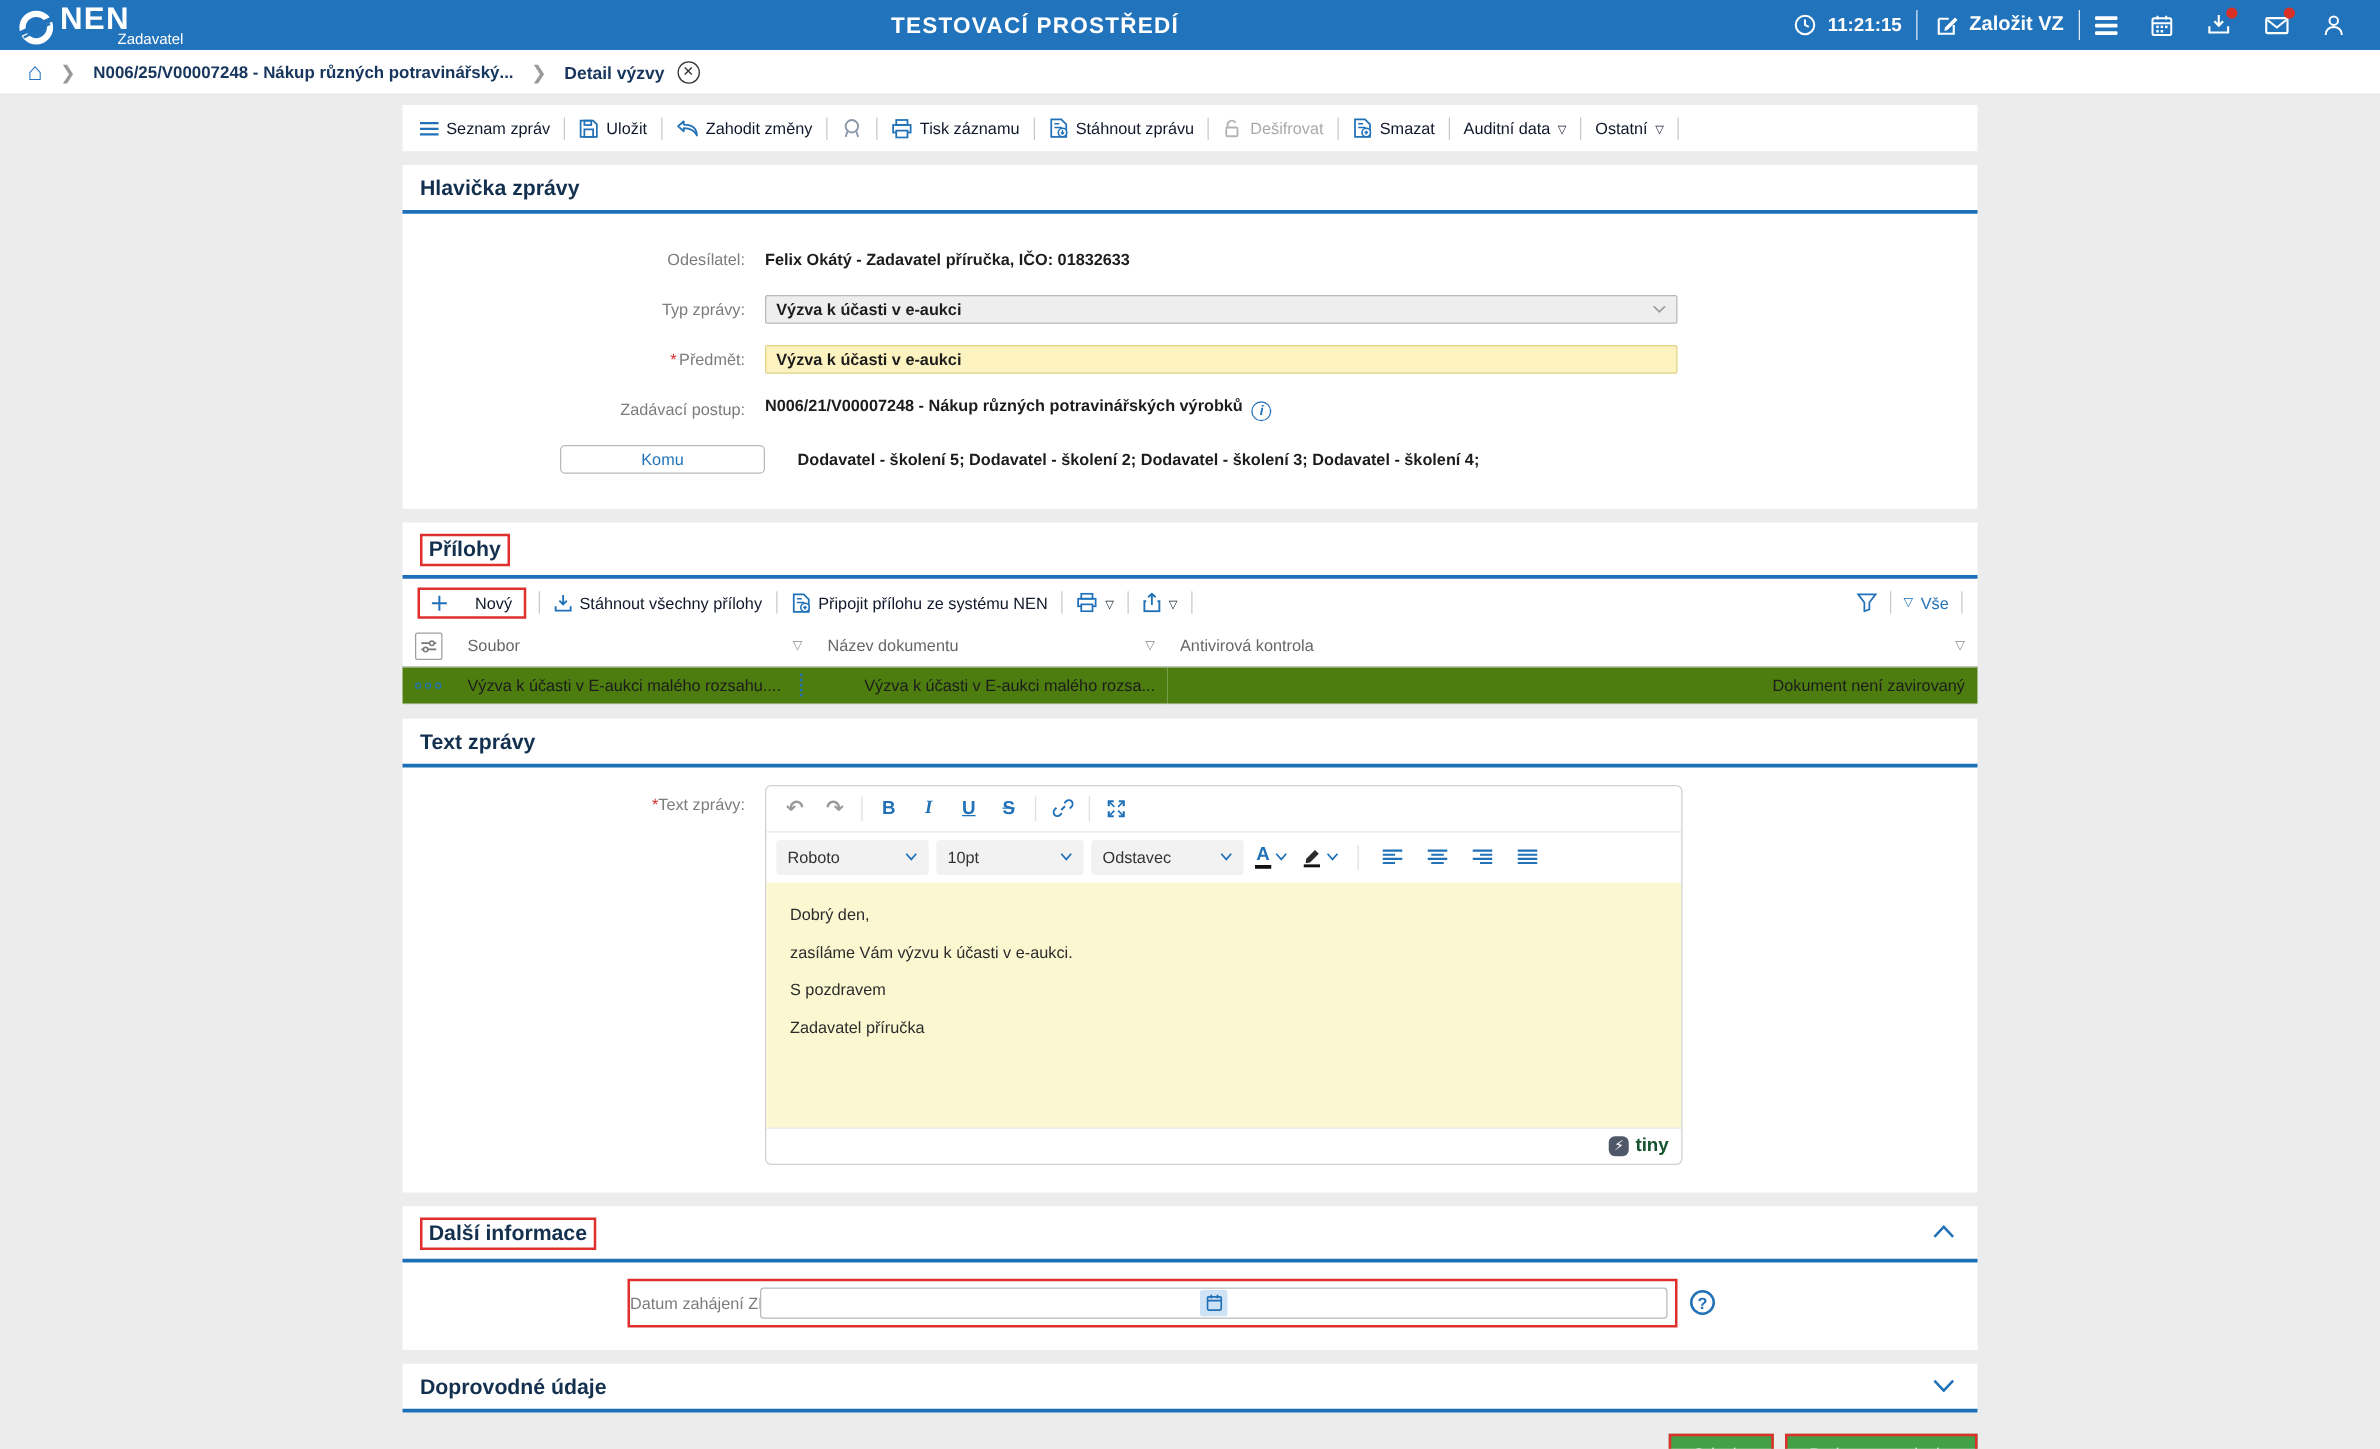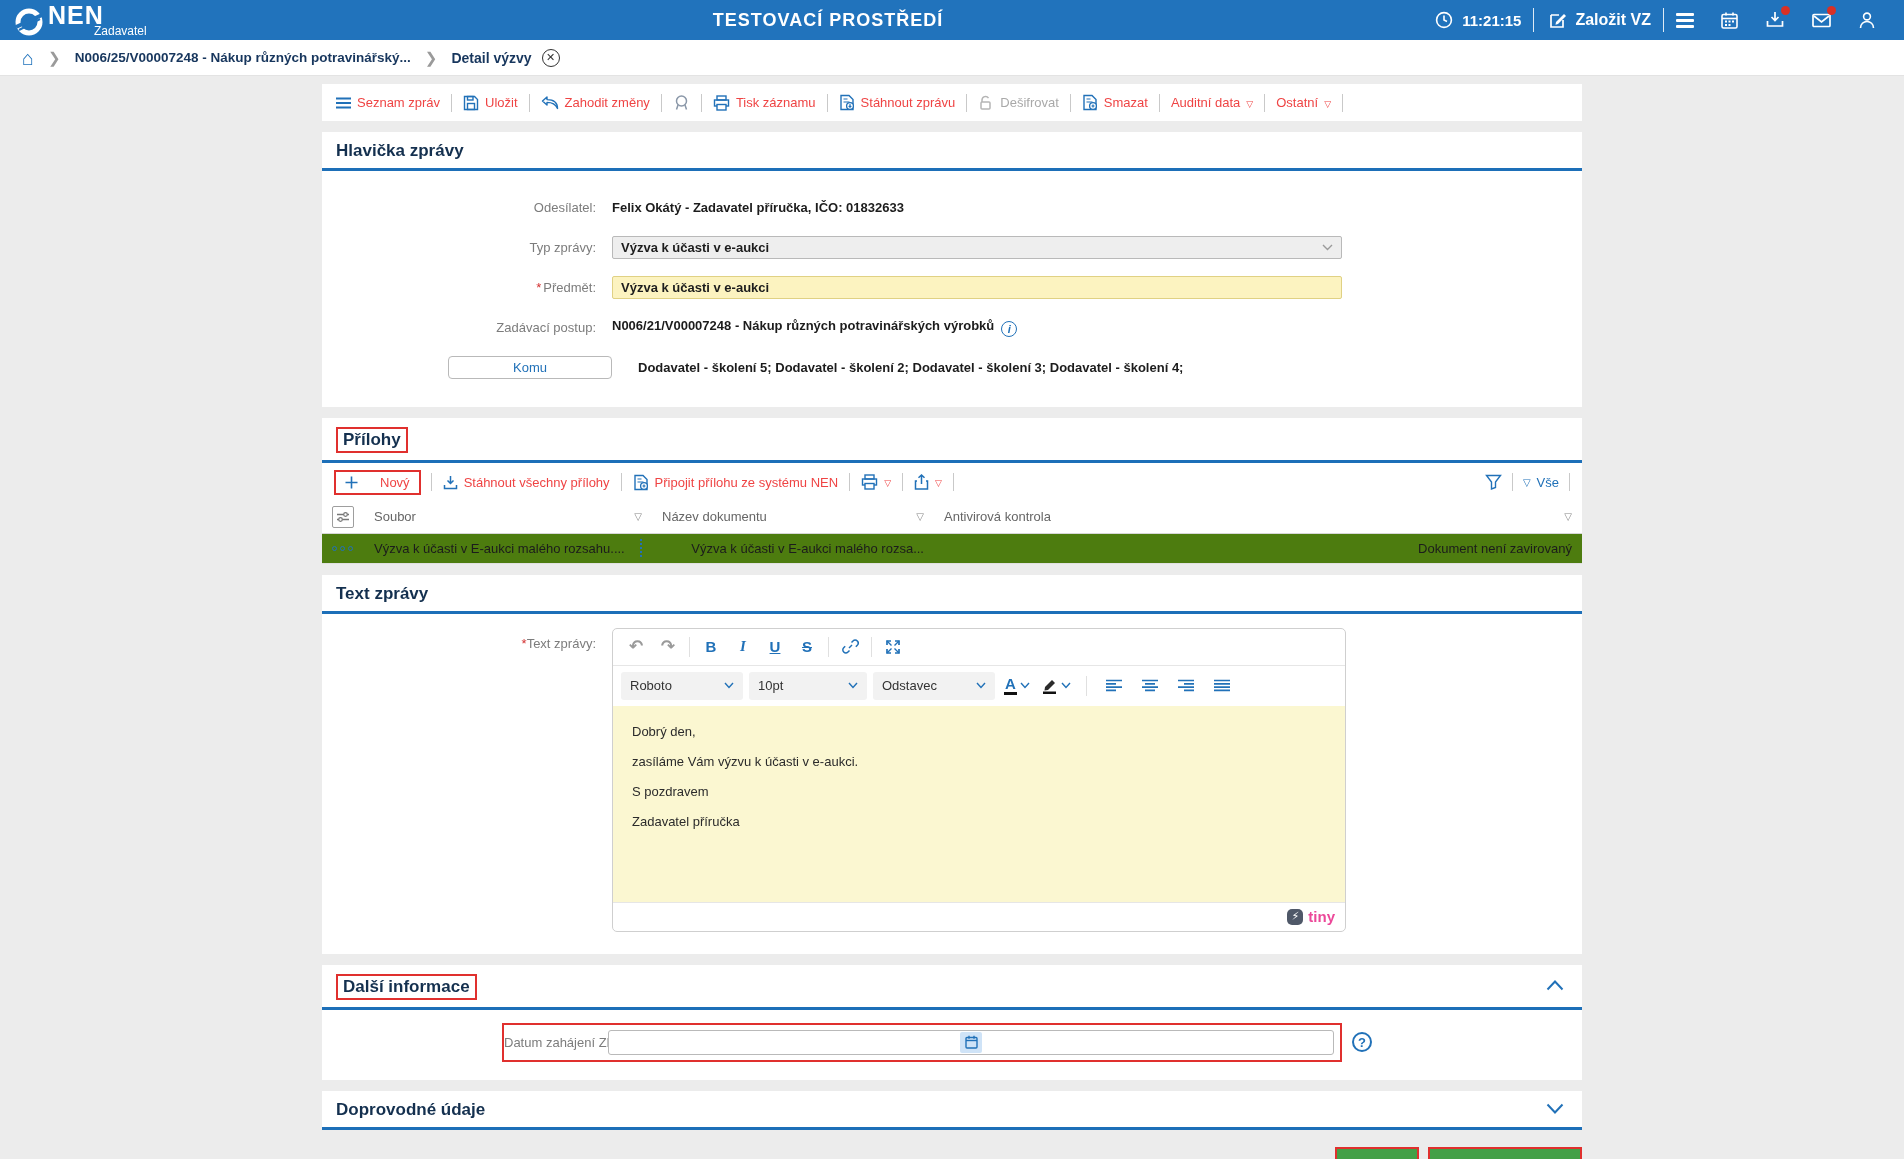--- a/index.html
+++ b/index.html
@@ -32,21 +32,21 @@
   .bc-crumb { color:#17365d; font-weight:bold; font-size:13.5px; cursor:pointer; }
   .bc-current { color:#17365d; font-weight:bold; font-size:14px; }
   .bc-close { width:18px; height:18px; border:1.6px solid #333; border-radius:50%; display:flex; align-items:center; justify-content:center; font-size:11px; color:#333; cursor:pointer; margin-left:-4px; }
 
   
   .panel { width:1260px; margin:8px auto 0 auto; }
   .card { background:#fff; margin-bottom:11px; }
 
   
   .actionbar { display:flex; align-items:center; height:37px; padding:0 12px; }
-  .act { display:flex; align-items:center; gap:6px; color:#ef4444; cursor:pointer; padding:0 11px; white-space:nowrap; }
+  .act { display:flex; align-items:center; gap:6px; color:#0f172a; cursor:pointer; padding:0 11px; white-space:nowrap; }
   .act.first { padding-left:2px; }
   .act-sep { width:1px; height:18px; background:#c9c9c9; }
   .act.disabled { color:#a9a9a9; cursor:default; }
   .act .tri { font-size:9px; position:relative; top:1px; }
   .act svg { display:block; }
 
   
   .sec-head { display:flex; align-items:center; justify-content:space-between; padding:9px 14px 7px 14px; }
   .sec-title { font-size:17px; font-weight:bold; color:#14304f; }
   .sec-title.red-box { border:2px solid #e0302e; padding:1px 5px; }
@@ -100,21 +100,21 @@
   .ed-select { height:28px; background:#f2f2f2; border-radius:3px; display:flex; align-items:center; padding:0 9px; color:#333; cursor:pointer; gap:8px; }
   .ed-select .chev { color:#2171b8; }
   .w-font { width:122px; } .w-size { width:118px; } .w-block { width:122px; }
   .ed-color { display:flex; align-items:center; gap:3px; cursor:pointer; padding:0 3px; }
   .A-icon { font-weight:bold; color:#2171b8; font-size:15px; border-bottom:3px solid #111; line-height:1.1; padding:0 1px; }
   .chev-svg { display:block; }
   .ed-content { background:#fbf7d1; height:196px; padding:18px 19px; }
   .ed-content p { margin:0 0 15px 0; color:#2b2b2b; font-weight:500; }
   .ed-footer { height:29px; border-top:1px solid #e6e6e6; display:flex; align-items:center; justify-content:flex-end; padding:0 10px; gap:5px; }
   .tiny-mark { width:16px; height:16px; border-radius:5px; background:#4f5868; color:#fff; display:flex; align-items:center; justify-content:center; font-size:11px; font-weight:bold; }
-  .tiny-word { color:#ec4899; font-weight:bold; font-size:15px; }
+  .tiny-word { color:#14532d; font-weight:bold; font-size:15px; }
 
   
   .date-area { padding:13px 0 18px 0; display:flex; align-items:center; }
   .date-redbox { margin-left:180px; border:2px solid #e0302e; display:flex; align-items:center; padding:5px 6px 5px 0; }
   .date-label { width:104px; text-align:right; padding-right:12px; color:#7c7c7c; white-space:nowrap; flex:none; }
   .date-input { width:726px; height:25px; border:1px solid #b9b9b9; border-radius:3px; background:#fff; position:relative; display:flex; align-items:center; justify-content:center; }
   .cal-chip { width:22px; height:21px; background:#cfe3f7; border-radius:2px; display:flex; align-items:center; justify-content:center; cursor:pointer; }
   .help-q { width:20px; height:20px; border:2px solid #2171b8; border-radius:50%; color:#2171b8; font-weight:bold; display:flex; align-items:center; justify-content:center; font-size:13px; margin-left:10px; cursor:pointer; }
 
   

